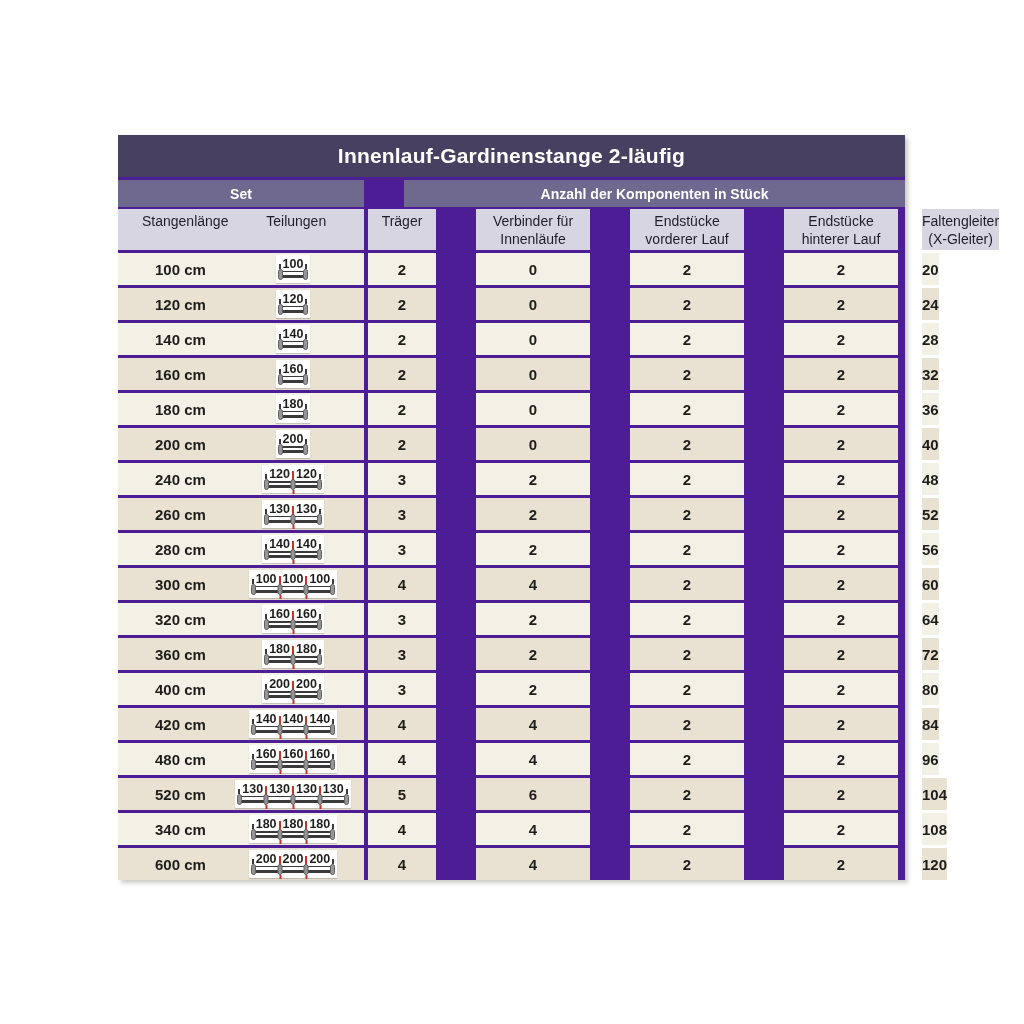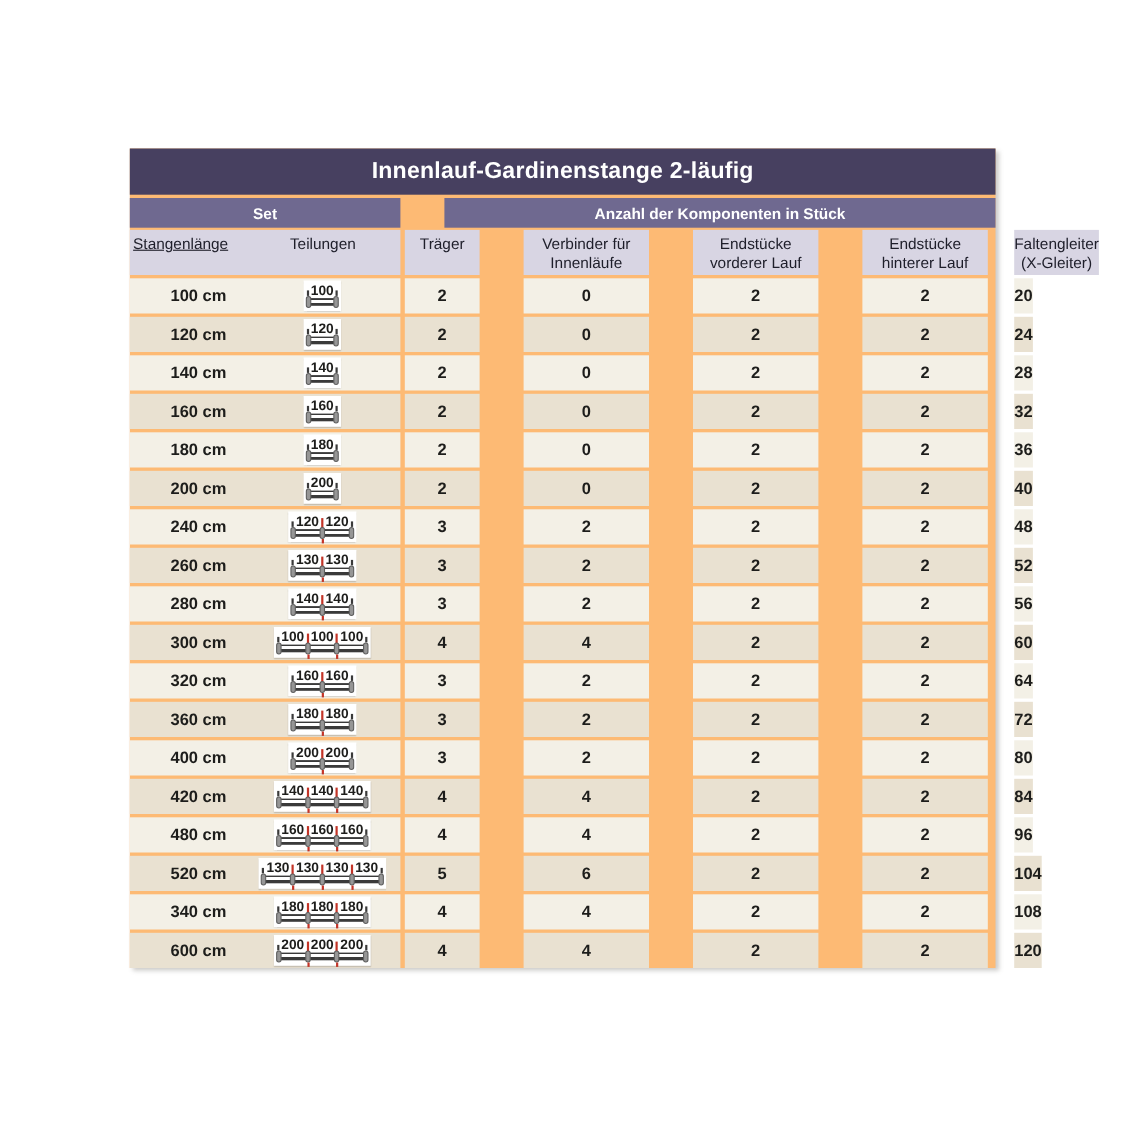--- a/index.html
+++ b/index.html
@@ -5,38 +5,38 @@
   :root{
     --title-bg:#474060; --group-bg:#6f6990; --colhead-bg:#d8d5e3;
     --row-odd-bg:#f3f0e6; --row-even-bg:#e9e1d1;
     --text:#1d1d1b; --head-text:#1e1e2a; --title-text:#ffffff;
     --red:#c33427; --rod:#3a3a3a; --cap-fill:#969696; --cap-border:#5f5f5f;
   }
   *{box-sizing:border-box;margin:0;padding:0;}
   html,body{width:1024px;height:1024px;background:#ffffff;overflow:hidden;}
   body{font-family:"Liberation Sans",sans-serif;color:var(--text);}
   .board{
-    position:absolute;left:118px;top:135px;width:787px;background:#fdba74;
+    position:absolute;left:118px;top:135px;width:787px;background:#4c1d95;
     box-shadow:3px 3px 4px rgba(110,105,100,0.35);
   }
   .title-bar{
     height:42px;background:var(--title-bg);color:var(--title-text);
     font-size:21px;font-weight:bold;text-align:center;line-height:42px;
     letter-spacing:0.2px;
   }
   .band-row{display:flex;gap:20px;margin-top:3px;}
   .band{
     height:27px;background:var(--group-bg);color:#fff;font-size:14px;
     font-weight:bold;display:flex;align-items:center;justify-content:center;
   }
   .head-row{display:flex;gap:4px;margin-top:2px;}
   .hc{background:var(--colhead-bg);height:41px;color:var(--head-text);font-size:14px;}
   .hcol{display:flex;flex-direction:column;align-items:center;padding-top:3px;line-height:18px;}
   .hc-set{display:flex;align-items:flex-start;padding-top:3px;line-height:18px;}
-  .h-stange{flex:0 0 105px;padding-left:3px;text-decoration:underline;}
+  .h-stange{flex:0 0 105px;padding-left:24px;}
   .h-teil{flex:1;text-align:center;}
   .rows{display:flex;flex-direction:column;gap:3px;margin-top:3px;}
   .row{display:flex;gap:4px;height:32px;}
   .row.odd  .cell{background:var(--row-odd-bg);}
   .row.even .cell{background:var(--row-even-bg);}
   .cell{display:flex;align-items:center;}
   .c-set{flex:0 0 246px;}
   .c-tr{flex:0 0 68px;}
   .c-vb,.c-ev,.c-eh{flex:0 0 114px;margin-left:36px;}
   .c-fg{flex:1 1 auto;margin-left:20px;}

